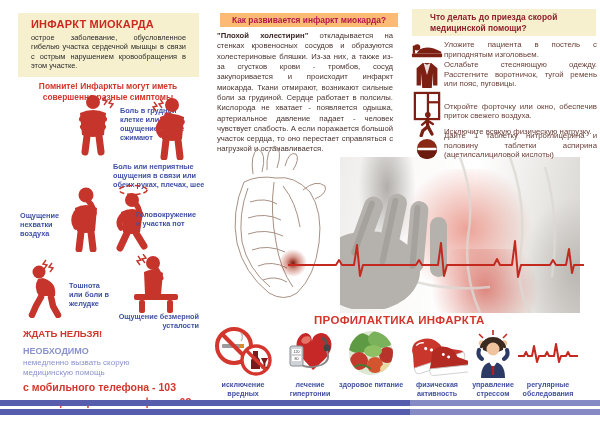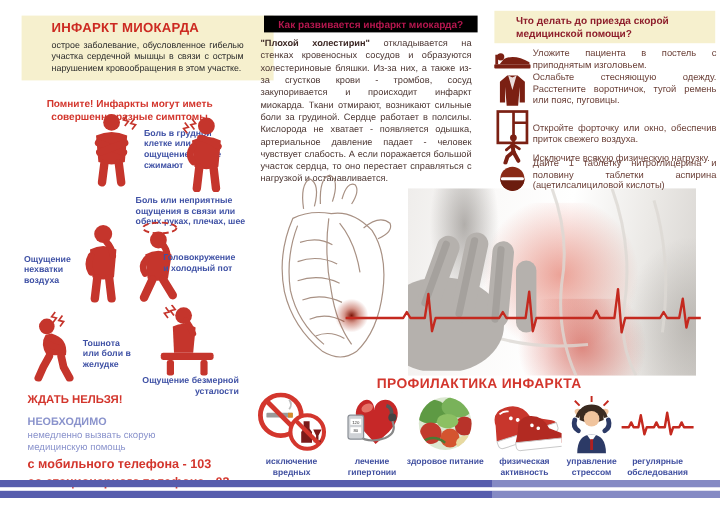--- a/index.html
+++ b/index.html
@@ -3,34 +3,34 @@
 <meta charset="utf-8">
 <style>
   *{margin:0;padding:0;box-sizing:border-box}
   html,body{background:#fff}
   body{font-family:"Liberation Sans",sans-serif;-webkit-font-smoothing:antialiased}
   .page{position:relative;width:600px;height:427px;background:#fff;overflow:hidden}
   .abs{position:absolute}
   svg{display:block}
 
   
-  .title-box{left:18px;top:13px;width:210px;background:#F6F0CE;padding:5px 25px 6px}
+  .title-box{left:18px;top:13px;width:181px;background:#F6F0CE;padding:5px 13px 6px}
   .title-box h1{font-size:11px;font-weight:bold;color:#CC2A21;letter-spacing:.2px;margin-bottom:3px}
   .title-box p{font-size:7.4px;color:#2b2b2b;line-height:1.28;text-align:justify}
   .remember{left:22px;top:81px;width:172px;text-align:center;color:#D3362D;font-weight:bold;font-size:8.4px;line-height:1.3}
   .sym-label{position:absolute;color:#3F51A5;font-weight:bold;font-size:7.3px;line-height:1.25}
   .fig{position:absolute}
   .urgent{left:23px;top:328px;width:185px}
   .urgent .nowait{color:#D3362D;font-weight:bold;font-size:9.5px;margin-bottom:7px}
   .urgent .need{color:#8A93CC;font-weight:bold;font-size:9px;margin-bottom:2px}
   .urgent .call{color:#8A93CC;font-size:8px;line-height:1.22}
   .urgent .phone{color:#D3362D;font-weight:bold;font-size:10.5px;line-height:1.18;margin-top:3px}
 
   
-  .mid-heading{left:220px;top:13px;width:178px;background:#000000;color:#B4174E;font-weight:bold;font-size:8.4px;text-align:center;padding:2px 0}
+  .mid-heading{left:220px;top:13px;width:178px;background:#fdba74;color:#B4174E;font-weight:bold;font-size:8.4px;text-align:center;padding:2px 0}
   .mid-para{left:217px;top:31px;width:176px;font-size:7.7px;color:#4A3430;line-height:1.34;text-align:justify}
   .mid-para b{color:#3c2724}
   .heart-sketch{left:213px;top:142px;width:138px;height:172px}
 
   
   .photo{left:340px;top:157px;width:240px;height:156px;overflow:hidden;
          background:linear-gradient(100deg,#efedeb 0%,#fbfaf9 28%,#ffffff 52%,#eceae7 76%,#d6d3cf 100%)}
   .ph-shadow-left{position:absolute;left:18px;top:-14px;width:58px;height:110px;
          background:radial-gradient(ellipse at 50% 40%,rgba(120,115,110,.55),rgba(120,115,110,0) 70%)}
   .ph-shadow-right{position:absolute;right:-30px;top:40px;width:90px;height:150px;
@@ -146,21 +146,21 @@
       <g stroke="#C5352C" stroke-width="5.5" stroke-linecap="round" fill="none">
         <path d="M34 31 Q33 23 29 19"></path>
           <path d="M16 32 Q11 38 15 44"></path>
       </g>
       <g stroke="#C5352C" stroke-width="7" stroke-linecap="round">
         <path d="M21 49 L14 64" fill="none"></path>
           <path d="M30 49 L38 62" fill="none"></path>
       </g>
     </svg>
   </div>
-  <div class="sym-label" style="left:136px;top:210px;width:62px">Головокружение и холодный пот</div>
+  <div class="sym-label" style="left:136px;top:210px;width:62px">Головокружение и участка пот</div>
 
   <div class="fig" style="left:26px;top:256px">
     <svg width="38" height="62" viewBox="0 0 38 62">
       <g fill="#C5352C">
         <circle cx="13" cy="16" r="6.5"></circle>
         <path d="M17 22 Q31 26 29 40 L13 40 Q7 31 12 23 Z"></path>
       </g>
       <g stroke="#C5352C" stroke-width="5" stroke-linecap="round" fill="none">
         <path d="M14 30 Q19 34 24 34"></path>
       </g>

